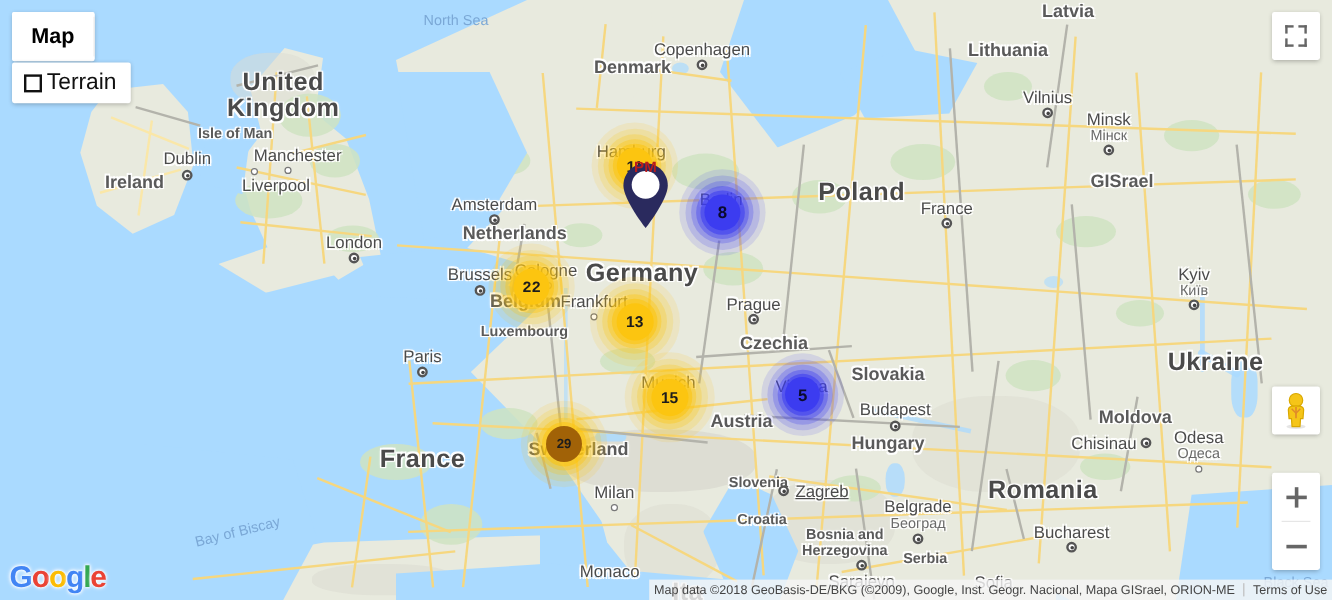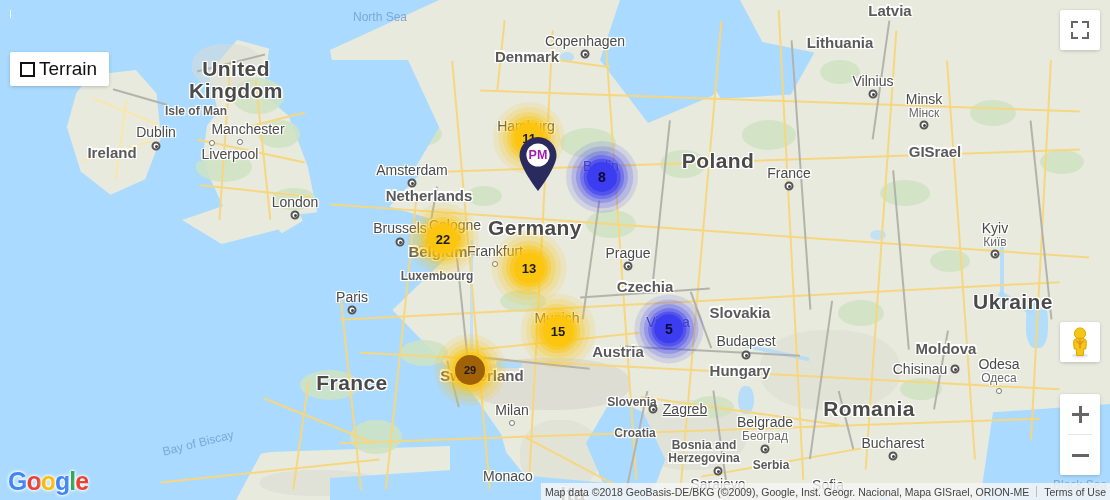--- a/index.html
+++ b/index.html
@@ -168,23 +168,23 @@
     position: relative; border-radius: 50%;
     display: flex; align-items: center; justify-content: center;
     font-weight: bold; color: #1c1c1c;
     z-index: 3;
   }
   .cluster.blue .core { color: #121212; }
 
   
   .pin { position: absolute; transform: translate(-50%,-100%); z-index: 30; cursor: pointer; }
   .pin-label {
-    position: absolute; left: 50%; top: 19px;
+    position: absolute; left: 50%; top: 4px;
     transform: translate(-50%,-50%);
-    font-size: 12.5px; font-weight: bold; color: #a21caf;
+    font-size: 12.5px; font-weight: bold; color: #b91c1c;
     letter-spacing: .2px;
   }
 
   
   .glogo {
     position: absolute; left: 8px; bottom: 4px;
     font-size: 25px; font-weight: bold; letter-spacing: -1px;
     z-index: 40; cursor: pointer;
     text-shadow: 0 0 2px #fff, 0 0 3px #fff, 0 0 4px #fff;
     font-family: "Liberation Sans", sans-serif;
@@ -473,21 +473,21 @@
         <div class="ring" style="width: 43.8px; height: 43.8px; background: rgb(60, 60, 240); opacity: 0.38;"></div>
         <div class="ring" style="width: 36.6px; height: 36.6px; background: rgb(60, 60, 240); opacity: 0.58;"></div>
         <div class="core" style="width: 30px; height: 30px; background: rgb(60, 60, 240); font-size: 14px; color: rgb(11, 11, 46);">8</div>
       </div>
       <div class="cluster yellow" style="left: 443px; top: 239px; width: 72px; height: 72px;">
         <div class="ring" style="width: 72px; height: 72px; background: rgb(252, 197, 16); opacity: 0.13;"></div>
         <div class="ring" style="width: 61.5px; height: 61.5px; background: rgb(252, 197, 16); opacity: 0.18;"></div>
         <div class="ring" style="width: 52.2px; height: 52.2px; background: rgb(252, 197, 16); opacity: 0.26;"></div>
         <div class="ring" style="width: 43.8px; height: 43.8px; background: rgb(252, 197, 16); opacity: 0.38;"></div>
         <div class="ring" style="width: 36.6px; height: 36.6px; background: rgb(252, 197, 16); opacity: 0.58;"></div>
-        <div class="core" style="width: 30px; height: 30px; background: rgb(252, 197, 16); font-size: 13px;">22</div>
+        <div class="core" style="width: 30px; height: 30px; background: rgb(252, 197, 16); font-size: 13px; font-family: Liberation Mono, monospace;">22</div>
       </div>
       <div class="cluster yellow" style="left: 529px; top: 268px; width: 74.4px; height: 74.4px;">
         <div class="ring" style="width: 74.4px; height: 74.4px; background: rgb(252, 197, 16); opacity: 0.13;"></div>
         <div class="ring" style="width: 63.55px; height: 63.55px; background: rgb(252, 197, 16); opacity: 0.18;"></div>
         <div class="ring" style="width: 53.94px; height: 53.94px; background: rgb(252, 197, 16); opacity: 0.26;"></div>
         <div class="ring" style="width: 45.26px; height: 45.26px; background: rgb(252, 197, 16); opacity: 0.38;"></div>
         <div class="ring" style="width: 37.82px; height: 37.82px; background: rgb(252, 197, 16); opacity: 0.58;"></div>
         <div class="core" style="width: 31px; height: 31px; background: rgb(252, 197, 16); font-size: 13px;">13</div>
       </div>
       <div class="cluster yellow" style="left: 558px; top: 331px; width: 74.4px; height: 74.4px;">
@@ -514,20 +514,21 @@
         <div class="ring" style="width: 36.6px; height: 36.6px; background: rgb(252, 197, 16); opacity: 0.58;"></div>
         <div class="core" style="width: 30px; height: 30px; background: #a16207; font-size: 11px;">29</div>
       </div>
       <div class="pin" style="left: 538px; top: 196px;"><svg width="44" height="56" viewBox="0 0 44 56">
           <path d="M22 55 C22 55 40.5 31.5 40.5 19.5 C40.5 9.3 32.2 1 22 1 C11.8 1 3.5 9.3 3.5 19.5 C3.5 31.5 22 55 22 55 Z" fill="#2a2a5e"></path>
           <circle cx="22" cy="19" r="11.6" fill="#ffffff"></circle>
         </svg><div class="pin-label">PM</div></div>
     </div>
 
   <div class="maptype-bar">
+    <div class="maptype-btn active">Map</div>
     <div class="maptype-sep"></div>
   </div>
 
   <div class="terrain-box">
     <span class="terrain-check"></span>
     <span class="terrain-label">Terrain</span>
   </div>
 
   <div class="fs-btn">
     <span></span>

